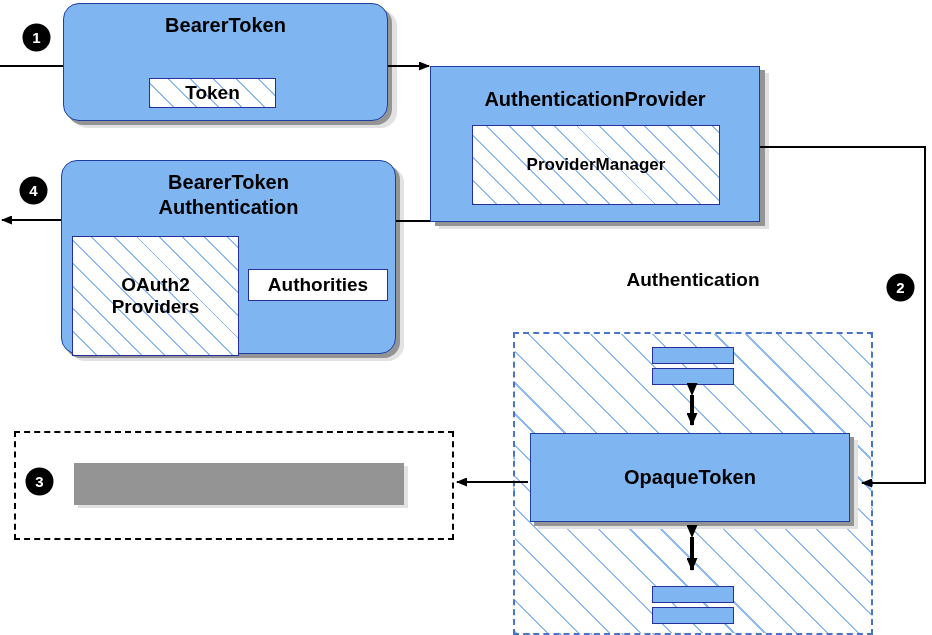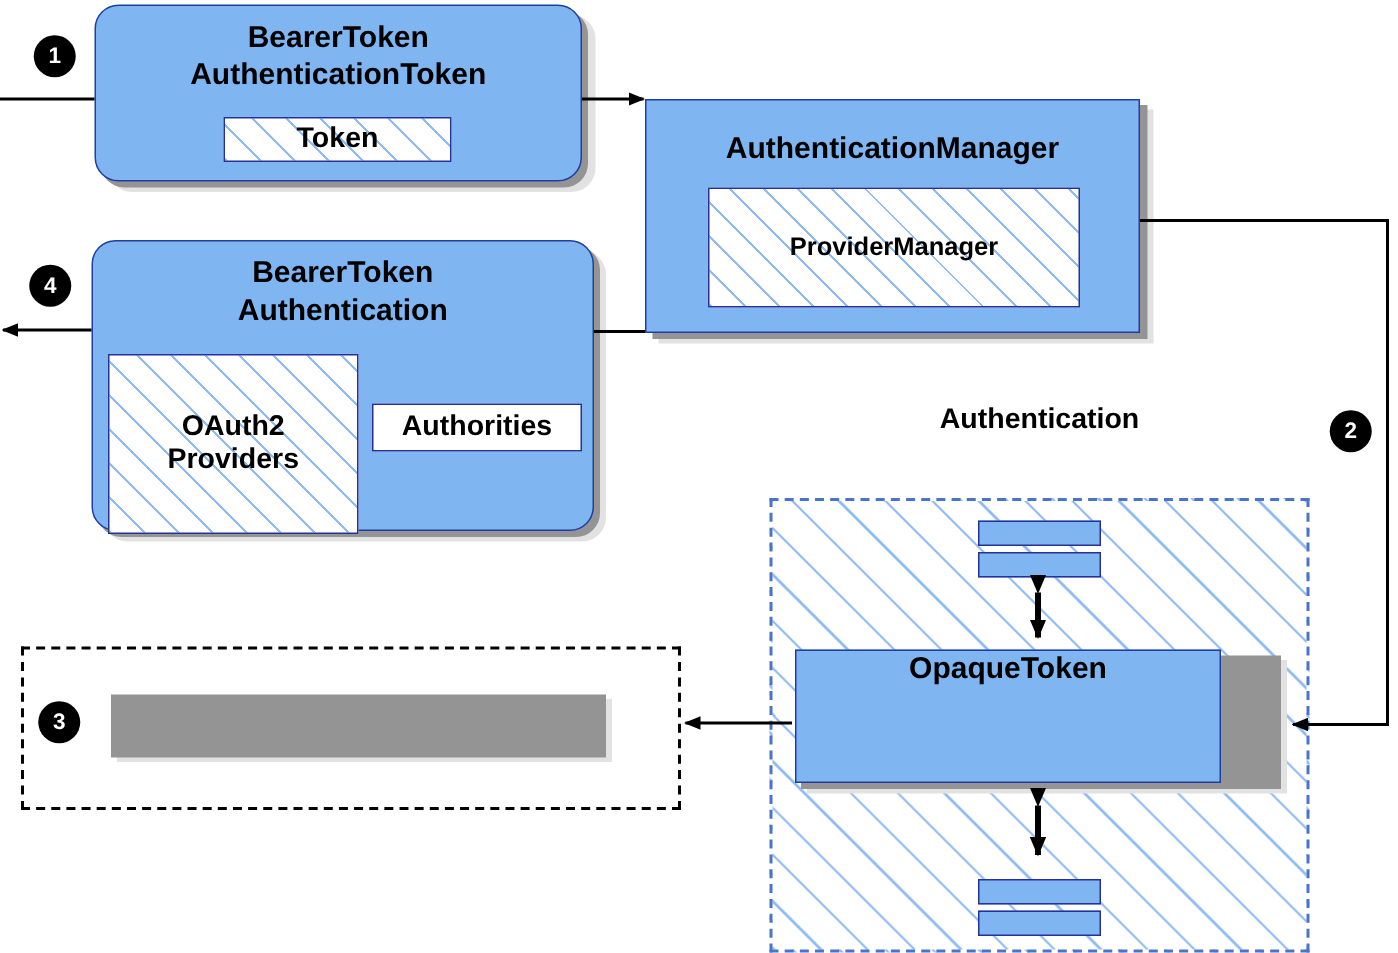--- a/index.html
+++ b/index.html
@@ -93,30 +93,29 @@
 
   <div class="dashed-blue" style="left:513px;top:332px;width:360px;height:303px;"></div>
 
   <div class="dashed-black" style="left:14px;top:431px;width:440px;height:109px;"></div>
 
   <div class="shadow-light rounded" style="left:72px;top:10px;width:325px;height:118px;"></div>
   <div class="shadow-dark rounded" style="left:67px;top:7px;width:325px;height:118px;"></div>
   <div class="node blue-box rounded" style="left:63px;top:3px;width:325px;height:118px;font-size:20px;line-height:1.25;padding-top:9px;">
     <span class="title-lines">
       <span class="lbl">BearerToken</span>
-      <span class="lbl">AuthenticationToken</span>
     </span>
   </div>
-  <div class="hatch-box" style="left:149px;top:78px;width:152px;height:30px;font-size:19px;">Token</div>
+  <div class="hatch-box" style="left:149px;top:78px;width:127px;height:30px;font-size:19px;">Token</div>
 
   <div class="shadow-light" style="left:439px;top:73px;width:330px;height:156px;"></div>
   <div class="shadow-dark" style="left:435px;top:70px;width:330px;height:156px;"></div>
   <div class="node blue-box" style="left:430px;top:66px;width:330px;height:156px;font-size:20px;line-height:1.25;padding-top:20px;">
     <span class="title-lines">
-      <span class="lbl">AuthenticationManager</span>
+      <span class="lbl">AuthenticationProvider</span>
     </span>
   </div>
   <div class="hatch-box" style="left:472px;top:125px;width:248px;height:80px;font-size:17px;">ProviderManager</div>
 
   <div class="shadow-light rounded" style="left:69px;top:167px;width:335px;height:194px;"></div>
   <div class="shadow-dark rounded" style="left:65px;top:164px;width:335px;height:194px;"></div>
   <div class="node blue-box rounded" style="left:61px;top:160px;width:335px;height:194px;font-size:20px;line-height:1.25;padding-top:9px;">
     <span class="title-lines">
       <span class="lbl">BearerToken</span>
       <span class="lbl">Authentication</span>
@@ -130,22 +129,22 @@
 
   <div class="ap-title" style="left:563px;top:268px;width:260px;">
     <span class="lbl">Authentication</span>
   </div>
 
   <div class="mini-bar" style="left:652px;top:347px;width:80px;height:15px;"></div>
   <div class="mini-bar" style="left:652px;top:368px;width:80px;height:15px;"></div>
 
   <div class="shadow-light" style="left:538px;top:440px;width:320px;height:89px;"></div>
   <div class="shadow-dark" style="left:534px;top:437px;width:320px;height:89px;"></div>
-  <div class="node blue-box" style="left:530px;top:433px;width:284px;height:89px;font-size:20px;line-height:1.25;
-              align-items:flex-start;padding-top:0;">
+  <div class="node blue-box" style="left:530px;top:433px;width:320px;height:89px;font-size:20px;line-height:1.25;
+              align-items:center;padding-top:0;">
     <span class="title-lines">
       <span class="lbl">OpaqueToken</span>
     </span>
   </div>
 
   <div class="mini-bar" style="left:652px;top:586px;width:80px;height:15px;"></div>
   <div class="mini-bar" style="left:652px;top:607px;width:80px;height:15px;"></div>
 
   <div class="shadow-light" style="left:78px;top:466px;width:330px;height:42px;"></div>
   <div class="shadow-dark" style="left:74px;top:463px;width:330px;height:42px;"></div>

